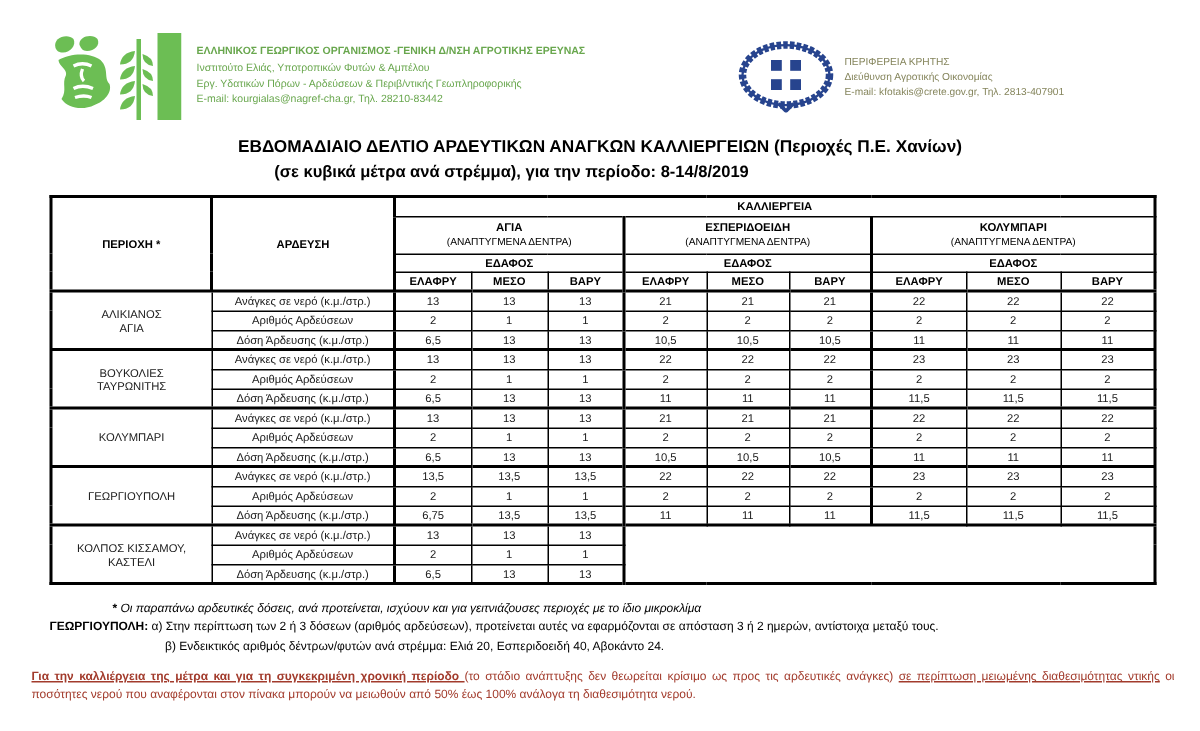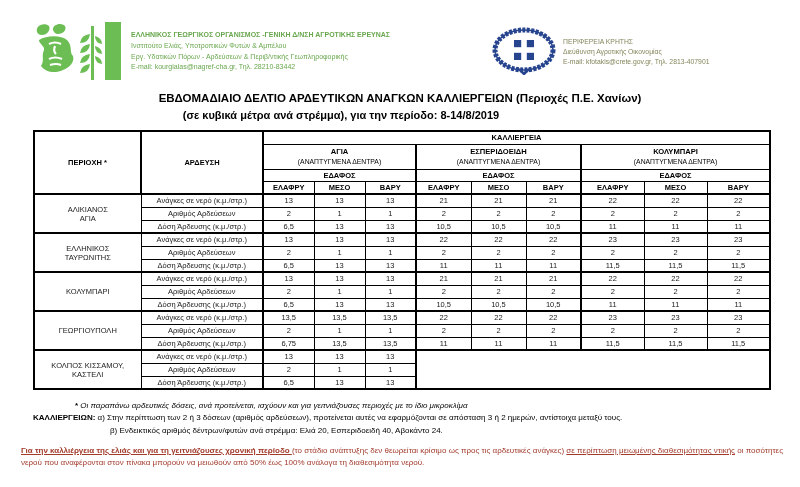--- a/index.html
+++ b/index.html
@@ -186,21 +186,21 @@
         <td class="">13</td>
         <td class="">13</td>
         <td class="grp">10,5</td>
         <td class="">10,5</td>
         <td class="">10,5</td>
         <td class="grp">11</td>
         <td class="">11</td>
         <td class="">11</td>
       </tr>
       <tr>
-        <td class="region-cell group-top" rowspan="3">ΕΛΛΗΝΙΚΟΣ
+        <td class="region-cell group-top" rowspan="3">ΒΟΥΚΟΛΙΕΣ
 ΤΑΥΡΩΝΙΤΗΣ</td>
         <td class="row-label group-top">Ανάγκες σε νερό (κ.μ./στρ.)</td>
         <td class="grp group-top">13</td>
         <td class=" group-top">13</td>
         <td class=" group-top">13</td>
         <td class="grp group-top">22</td>
         <td class=" group-top">22</td>
         <td class=" group-top">22</td>
         <td class="grp group-top">23</td>
         <td class=" group-top">23</td>
@@ -322,18 +322,18 @@
       <tr>
         <td class="row-label">Δόση Άρδευσης (κ.μ./στρ.)</td>
         <td class="grp">6,5</td>
         <td class="">13</td>
         <td class="">13</td>
       </tr>
     </tbody>
 </table>
 
 <div class="abs note1"><b>*</b><span> Οι παραπάνω αρδευτικές δόσεις, ανά προτείνεται, ισχύουν και για γειτνιάζουσες περιοχές με το ίδιο μικροκλίμα</span></div>
-<div class="abs note2"><b>ΚΑΛΛΙΕΡΓΕΙΩΝ:</b><span> α) Στην περίπτωση των 2 ή 3 δόσεων (αριθμός αρδεύσεων), προτείνεται αυτές να εφαρμόζονται σε απόσταση 3 ή 2 ημερών, αντίστοιχα μεταξύ τους.</span></div>
+<div class="abs note2"><b>ΓΕΩΡΓΙΟΥΠΟΛΗ:</b><span> α) Στην περίπτωση των 2 ή 3 δόσεων (αριθμός αρδεύσεων), προτείνεται αυτές να εφαρμόζονται σε απόσταση 3 ή 2 ημερών, αντίστοιχα μεταξύ τους.</span></div>
 <div class="abs note3">β) Ενδεικτικός αριθμός δέντρων/φυτών ανά στρέμμα: Ελιά 20, Εσπεριδοειδή 40, Αβοκάντο 24.</div>
 
 <div class="abs footer-par">
-  <b><u>Για την καλλιέργεια της ελιάς και για τη γειτνιάζουσες χρονική περίοδο </u></b><span>(το στάδιο ανάπτυξης δεν θεωρείται κρίσιμο ως προς τις αρδευτικές ανάγκες) </span><u>σε περίπτωση μειωμένης διαθεσιμότητας ντικής</u><span> οι ποσότητες νερού που αναφέρονται στον πίνακα μπορούν να μειωθούν από 50% έως 100% ανάλογα τη διαθεσιμότητα νερού.</span>
+  <b><u>Για την καλλιέργεια της μέτρα και για τη συγκεκριμένη χρονική περίοδο </u></b><span>(το στάδιο ανάπτυξης δεν θεωρείται κρίσιμο ως προς τις αρδευτικές ανάγκες) </span><u>σε περίπτωση μειωμένης διαθεσιμότητας ντικής</u><span> οι ποσότητες νερού που αναφέρονται στον πίνακα μπορούν να μειωθούν από 50% έως 100% ανάλογα τη διαθεσιμότητα νερού.</span>
 </div>
 
 </body></html>

